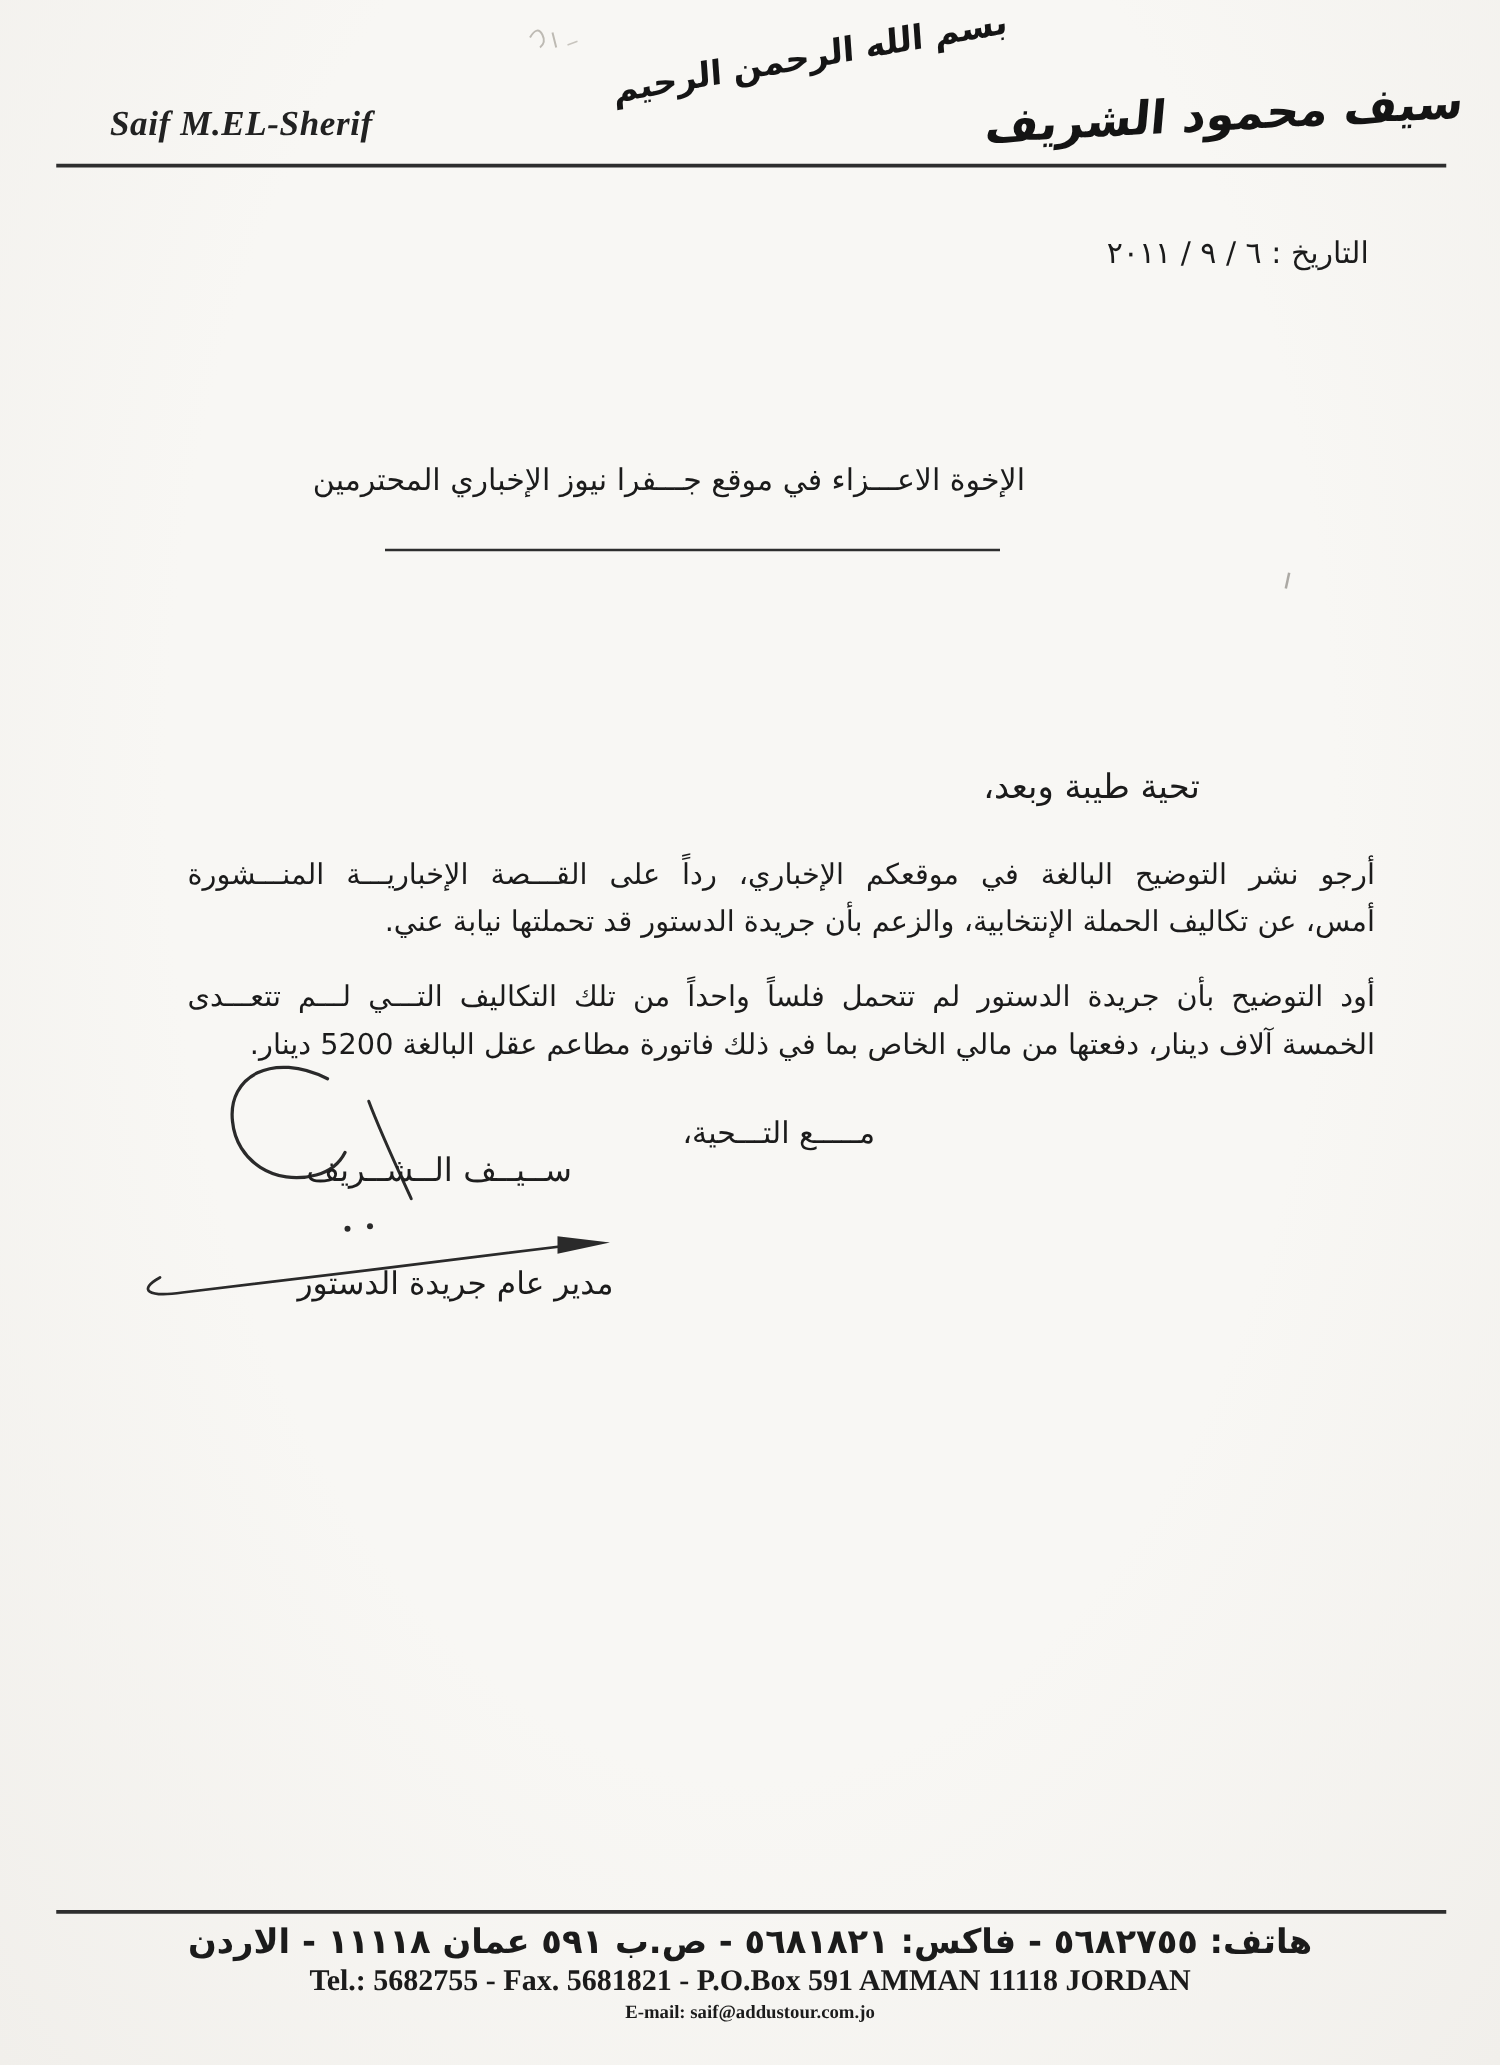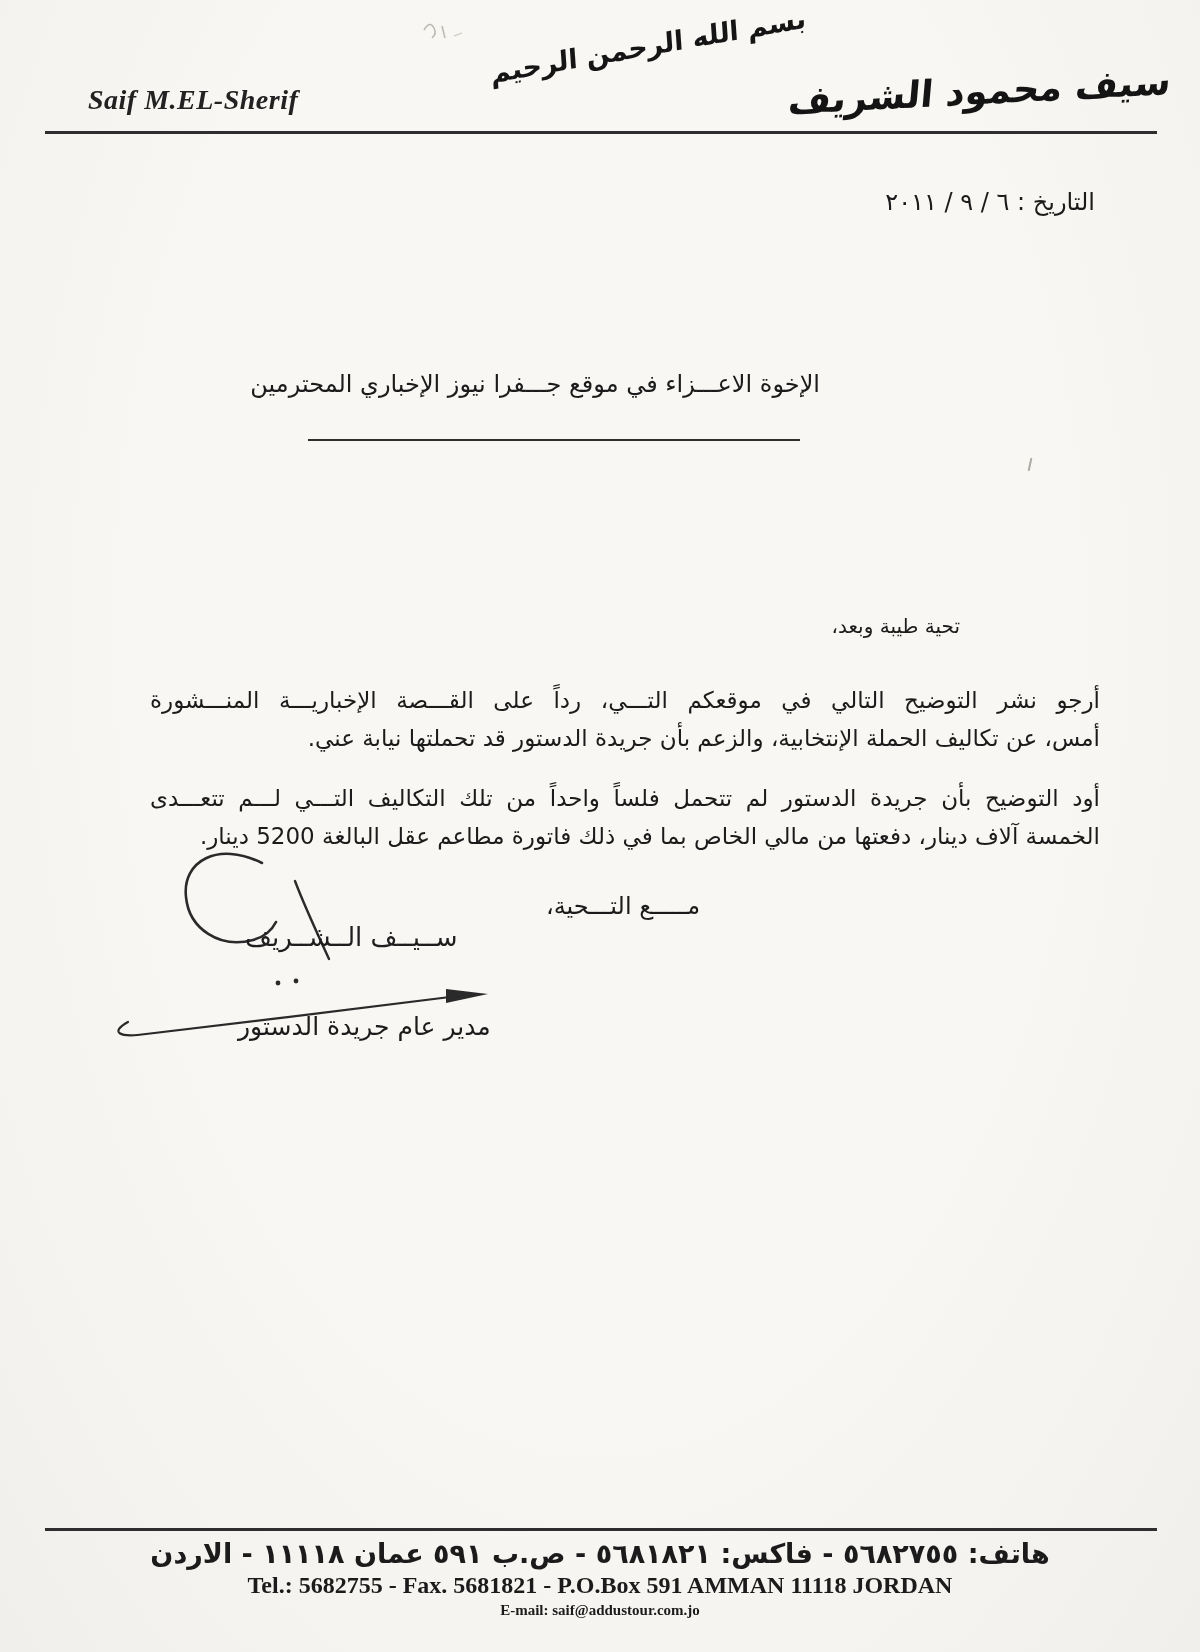--- a/index.html
+++ b/index.html
@@ -25,21 +25,21 @@
     transform-origin:left bottom;
     white-space:nowrap;
   }
   .calli-name {
     font-size:37px; font-weight:bold; color:#141414;
     transform:rotate(-3deg) skewX(-8deg);
     white-space:nowrap;
   }
   .date-line { font-size:24px; white-space:nowrap; }
   .addressee { font-size:24px; text-align:center; white-space:nowrap; }
-  .greeting { font-size:20px; white-space:nowrap; }
+  .greeting { font-size:27px; white-space:nowrap; }
   .body-line { font-size:23px; line-height:36px; text-align:right; }
   .justify-line { text-align:justify; text-align-last:justify; }
   .closing { font-size:24px; white-space:nowrap; }
   .sig-typed { font-size:26px; white-space:nowrap; color:#1e1e1e; }
   .signer-title { font-size:25px; white-space:nowrap;text-align:center; }
   .footer-ar { font-size:27px; font-weight:bold; text-align:center; white-space:nowrap; }
   .footer-en {
     font-family:"Liberation Serif","DejaVu Serif",serif;
     font-size:24px; font-weight:bold; text-align:center; white-space:nowrap;
   }
@@ -71,21 +71,21 @@
 
   <div class="abs ar date-line" style="right:105px; top:188px;">التاريخ : ٦ / ٩ / ٢٠١١</div>
 
   <div class="abs ar addressee" style="left:280px; top:370px; width:540px;">الإخوة الاعـــزاء في موقع جـــفرا نيوز الإخباري المحترمين</div>
   <div class="rule" style="left:308px; top:439px; width:492px; height:2px;"></div>
 
   <div class="abs artifact" style="left:1029px; top:458px; width:2px; height:13px; background:#6e6a63; transform:rotate(12deg);"></div>
 
   <div class="abs ar greeting" style="right:240px; top:614px;">تحية طيبة وبعد،</div>
 
-  <div class="abs ar body-line justify-line" style="left:150px; right:100px; top:682px;">أرجو نشر التوضيح التالي في موقعكم التـــي، رداً على القـــصة الإخباريـــة المنـــشورة</div>
+  <div class="abs ar body-line justify-line" style="left:150px; right:100px; top:682px;">أرجو نشر التوضيح البالغة في موقعكم الإخباري، رداً على القـــصة الإخباريـــة المنـــشورة</div>
   <div class="abs ar body-line justify-line" style="left:150px; right:100px; top:780px;">أود التوضيح بأن جريدة الدستور لم تتحمل فلساً واحداً من تلك التكاليف التـــي لـــم تتعـــدى</div>
 
   <div class="abs ar body-line" style="left:150px; right:100px; top:720px;">أمس، عن تكاليف الحملة الإنتخابية، والزعم بأن جريدة الدستور قد تحملتها نيابة عني.</div>
   <div class="abs ar body-line" style="left:150px; right:100px; top:818px;">الخمسة آلاف دينار، دفعتها من مالي الخاص بما في ذلك فاتورة مطاعم عقل البالغة 5200 دينار.</div>
 
   <div class="abs ar closing" style="right:500px; top:876px;margin-top:16px;">مـــــع التـــحية،</div>
 
   <svg class="abs" style="left:90px; top:835px;" width="430" height="210" viewBox="0 0 430 210">
 
     <path d="M 172 28 C 128 6, 92 26, 96 62 C 99 94, 130 114, 163 105 C 174 102, 182 95, 186 87" fill="none" stroke="#2a2a2a" stroke-width="2.6" stroke-linecap="round"></path>

